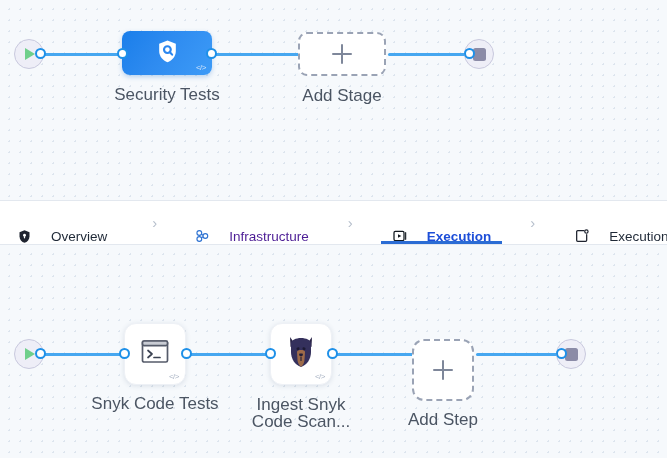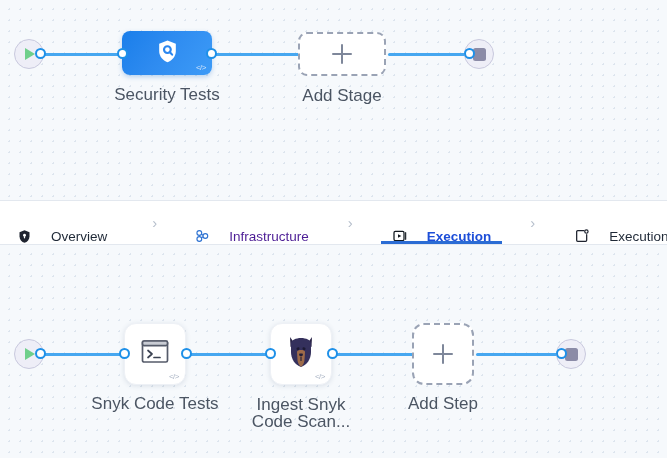--- a/index.html
+++ b/index.html
@@ -253,21 +253,21 @@
           </svg>
         </span>
         <span class="code-badge">&lt;/&gt;</span>
       </div>
       <div class="node-label" style="top:73px; white-space:pre-line;">Ingest Snyk
 Code Scan...</div>
     </div>
     <div class="port" style="left:265px; top:103px;"></div>
     <div class="port" style="left:327px; top:103px;"></div>
 
-    <div class="node" style="left:412px; top:78px;">
+    <div class="node" style="left:412px; top:94px;">
       <div class="dashed dashed-step">
         <span class="plus"></span>
       </div>
       <div class="node-label" style="top:72px;">Add Step</div>
     </div>
 
     <div class="port" style="left:556px; top:103px;"></div>
     <div class="terminus" style="left:556px; top:94px;">
       <div class="stop-sq"></div>
     </div>

